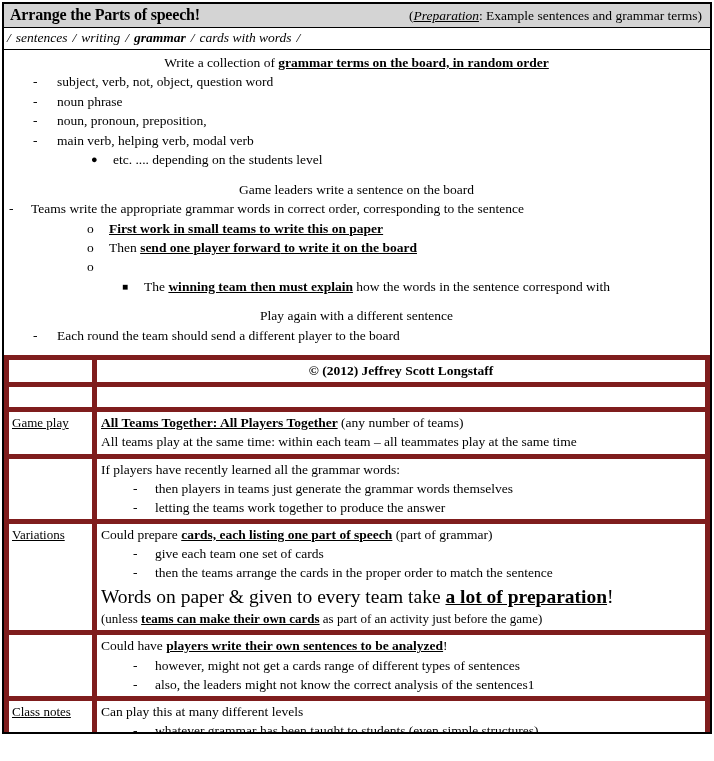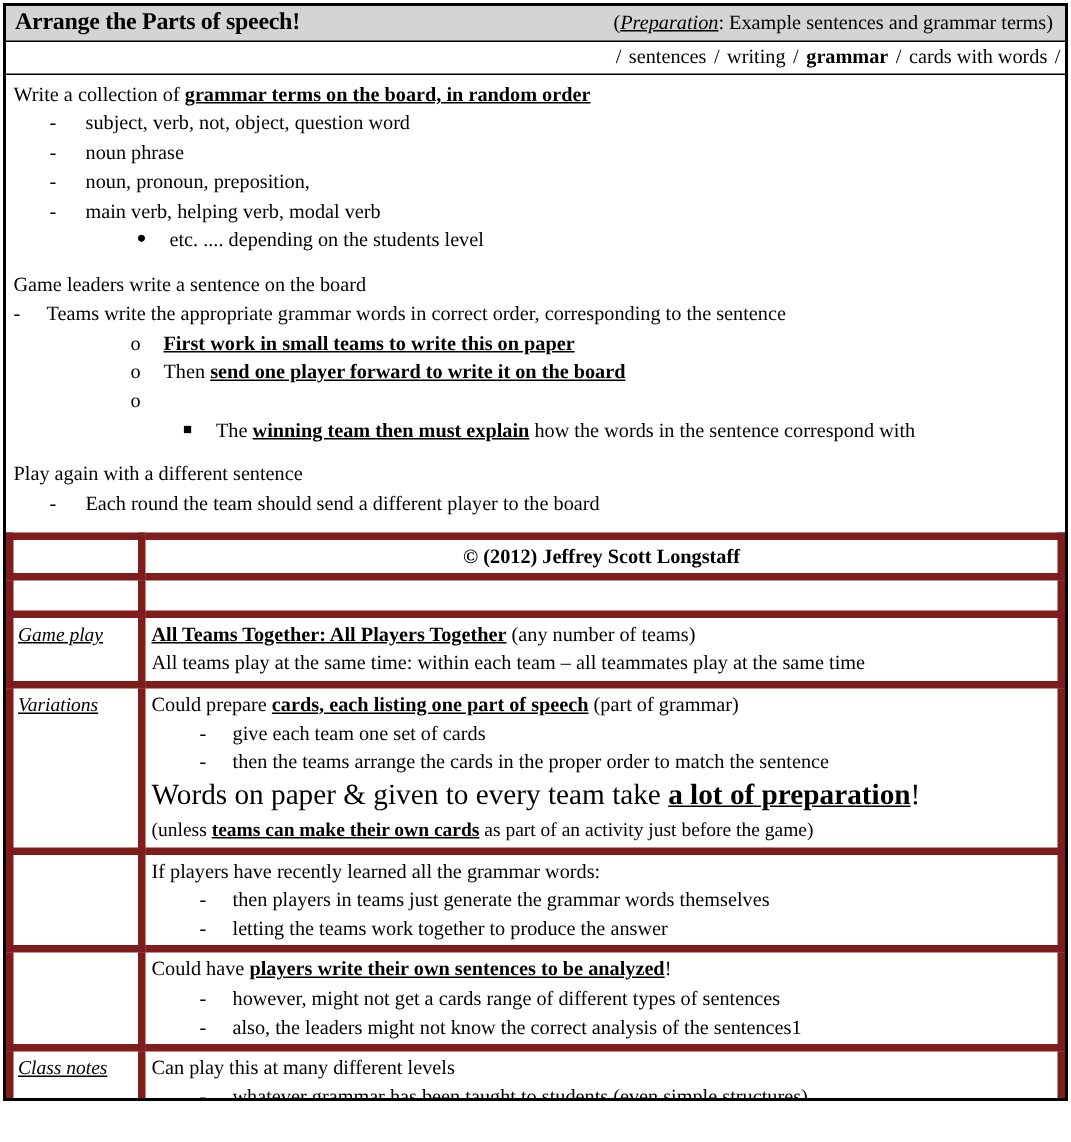--- a/index.html
+++ b/index.html
@@ -49,39 +49,40 @@
     padding-right: 2px;
   }
   .ital-ul {
     font-style: italic;
     text-decoration: underline;
   }
 
   
   .tag-row {
     border-bottom: 1px solid #000000;
-    text-align: right;
+    text-align: left;
     font-size: 13.5px;
     padding: 2px 0 3px 0;
     height: 22px;
     box-sizing: border-box;
     white-space: nowrap;
+    font-style: italic;
   }
   .tag-row .sep { padding: 0 3px; }
   .tag-row .tag { padding: 0 2px; }
   .tag-row .tag.bold { font-weight: bold; }
 
   
   .instructions {
     padding: 3px 6px 0 5px;
     font-size: 13.5px;
     line-height: 1.44;
     flex: 0 0 auto;
   }
-  .ins-line { white-space: nowrap; }
+  .ins-line { white-space: nowrap; text-align: center; }
   .bold-ul { font-weight: bold; text-decoration: underline; }
   .gap { height: 10px; }
 
   
   .li {
     display: flex;
     align-items: flex-start;
   }
   .li .marker {
     flex: 0 0 auto;
@@ -110,21 +111,20 @@
     vertical-align: top;
     padding: 1px 4px 2px 4px;
     line-height: 1.42;
   }
   table.grid td.label {
     width: 78px;
     padding: 1px 2px 2px 3px;
     white-space: nowrap;
   }
   .label-txt {
-    font-style: italic;
     text-decoration: underline;
     font-size: 13px;
   }
   td.credit {
     text-align: center;
     font-weight: bold;
     font-size: 13.5px;
     padding: 3px 0 4px 0;
   }
   .rowspacer { height: 17px; }
@@ -240,50 +240,50 @@
       <td class="label">
         <span class="label-txt">Game play</span>
       </td>
       <td>
         <div class="nowrap"><span class="bold-ul">All Teams Together:  All Players Together</span><span> (any number of teams)</span></div>
         <div class="nowrap">All teams play at the same time: within each team – all teammates play at the same time</div>
       </td>
     </tr>
 
     <tr>
+      <td class="label"></td>
+      <td>
+        <div class="nowrap">If players have recently learned all the grammar words:</div>
+        <div class="tli">
+          <span class="marker">-</span>
+          <span class="txt">then players in teams just generate the grammar words themselves</span>
+        </div>
+        <div class="tli">
+          <span class="marker">-</span>
+          <span class="txt">letting the teams work together to produce the answer</span>
+        </div>
+      </td>
+    </tr>
+
+    <tr>
       <td class="label">
         <span class="label-txt">Variations</span>
       </td>
       <td>
         <div class="nowrap"><span>Could prepare </span><span class="bold-ul">cards, each listing one part of speech</span><span> (part of grammar)</span></div>
         <div class="tli">
           <span class="marker">-</span>
           <span class="txt">give each team one set of cards</span>
         </div>
         <div class="tli">
           <span class="marker">-</span>
           <span class="txt">then the teams arrange the cards in the proper order to match the sentence</span>
         </div>
         <div class="big-line"><span>Words on paper &amp; given to every team take </span><span class="bold-ul">a lot of preparation</span><span>!</span></div>
         <div class="small-note"><span>(unless </span><span class="bold-ul">teams can make their own cards</span><span> as part of an activity just before the game)</span></div>
-      </td>
-    </tr>
-
-    <tr>
-      <td class="label"></td>
-      <td>
-        <div class="nowrap">If players have recently learned all the grammar words:</div>
-        <div class="tli">
-          <span class="marker">-</span>
-          <span class="txt">then players in teams just generate the grammar words themselves</span>
-        </div>
-        <div class="tli">
-          <span class="marker">-</span>
-          <span class="txt">letting the teams work together to produce the answer</span>
-        </div>
       </td>
     </tr>
 
     <tr>
       <td class="label"></td>
       <td>
         <div class="nowrap"><span>Could have </span><span class="bold-ul">players write their own sentences to be analyzed</span><span>!</span></div>
         <div class="tli">
           <span class="marker">-</span>
           <span class="txt">however, might not get a cards range of different types of sentences</span>

